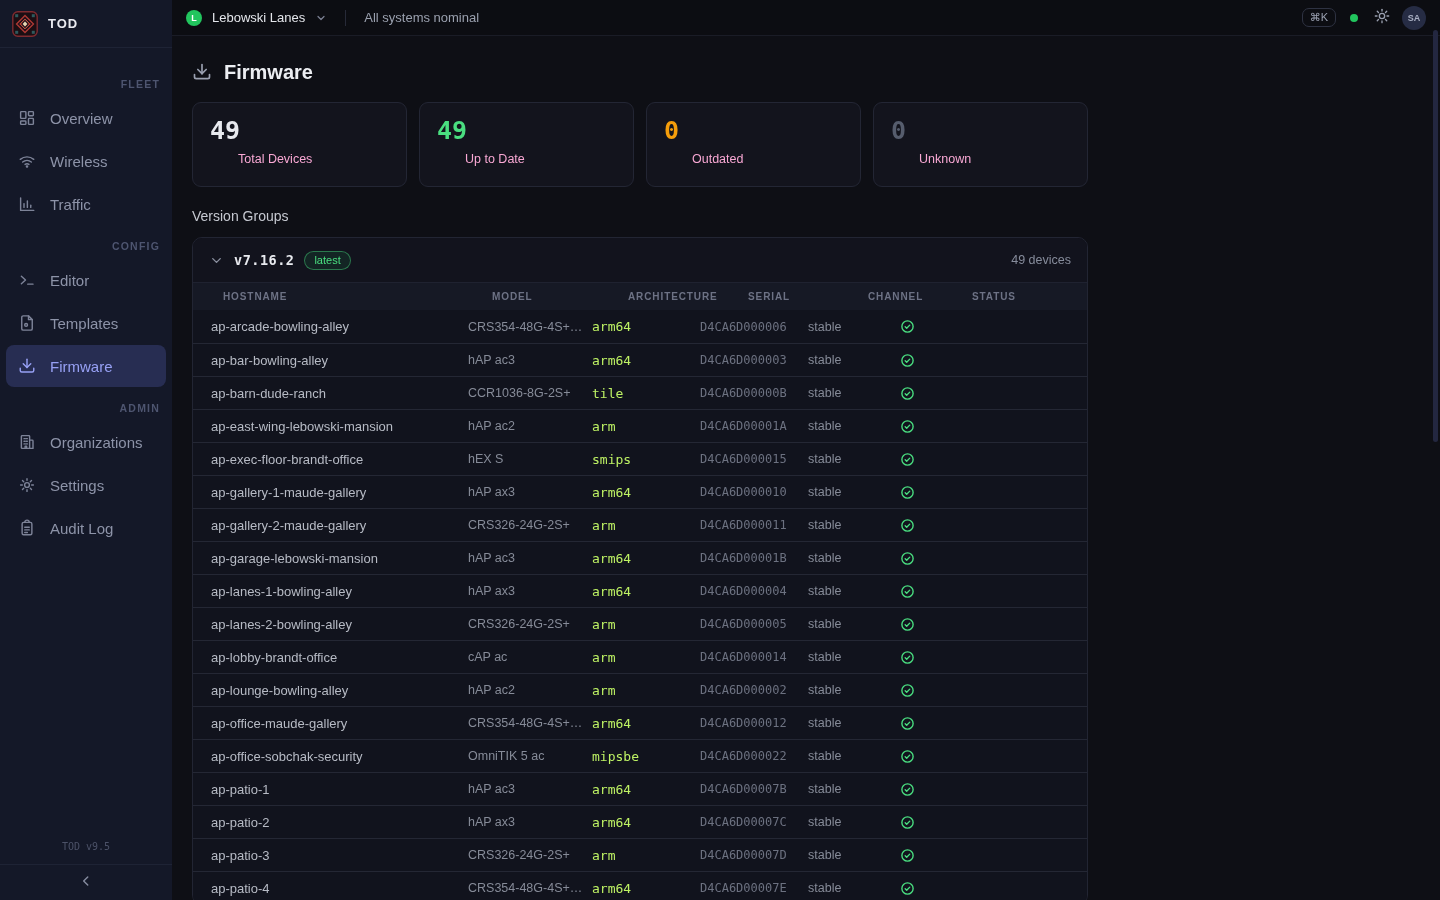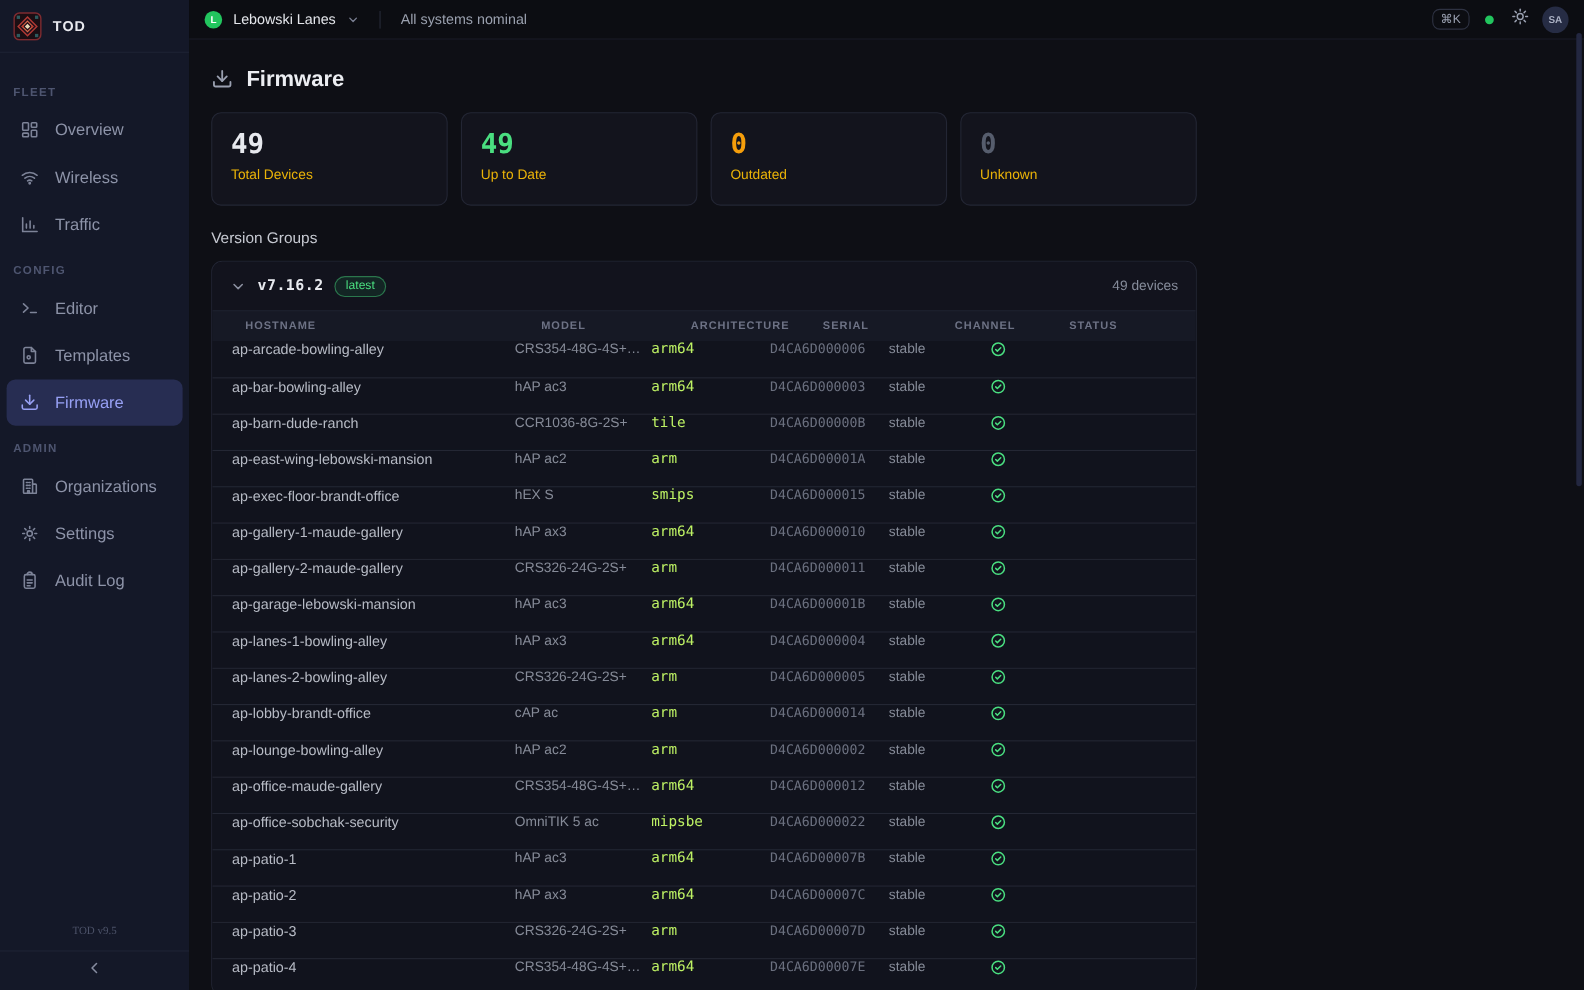--- a/index.html
+++ b/index.html
@@ -16,38 +16,37 @@
   .sidebar {
     width:172px; height:900px; background:#141828;
     display:flex; flex-direction:column; flex-shrink:0;
   }
   .logo-row {
     height:48px; display:flex; align-items:center; gap:10px;
     padding:0 12px; border-bottom:1px solid #1e2335;
   }
   .logo-mark { width:26px; height:26px; flex-shrink:0; }
   .logo-text { font-size:13px; font-weight:bold; letter-spacing:1px; color:#e9eaf0; }
-  .nav { flex:1; padding-top:16px; }
+  .nav { flex:1; padding-top:16px;text-align:right; }
   .nav-section-label {
     font-size:10.5px; letter-spacing:1.2px; color:#4e5570;
     padding:14px 12px 6px 12px; font-weight:bold;
   }
   .nav-item {
     height:42px; margin:1px 6px; padding:0 12px; border-radius:8px;
     display:flex; align-items:center; gap:13px;
     color:#8d93a8; font-size:15px; cursor:pointer;
   }
   .nav-item .nav-icon { width:19px; height:19px; display:flex; color:#7d8398; }
   .nav-item.active { background:#272d52; color:#97a0f4; }
   .nav-item.active .nav-icon { color:#97a0f4; }
   .sidebar-footer { padding-bottom:0; }
   .version-label {
     text-align:center; font-size:10px; color:#4c5268;
     padding:10px 0 12px 0;
-    font-family:Liberation Serif, serif;
   }
   .collapse-row {
     border-top:1px solid #1e2335; height:36px;
     display:flex; align-items:center; justify-content:center;
     color:#868ca0; cursor:pointer;
   }
 
   
   .main-col { flex:1; display:flex; flex-direction:column; position:relative; background:#0e0f15; }
   .topbar {
@@ -81,21 +80,21 @@
   .page-title-row { display:flex; align-items:center; gap:12px; height:28px; }
   .page-title-icon { color:#9aa0b0; display:flex; }
   .page-title { font-size:20px; font-weight:600; color:#eceef2; }
 
   .stats-row { display:flex; gap:12px; margin-top:16px; width:896px; }
   .stat-card {
     flex:1; height:85px; background:#13141d; border:1px solid #232634;
     border-radius:9px; padding:13px 17px;
   }
   .stat-value { font-size:25px; font-weight:bold; font-family:"DejaVu Sans Mono", monospace; }
-  .stat-label { font-size:12.5px; color:#eab308; margin-top:7px; }
+  .stat-label { font-size:12.5px; color:#f9a8d4; margin-top:7px;margin-left:28px; }
 
   .section-heading { margin-top:21px; font-size:14px; color:#c6c9d1; }
 
   .group-panel {
     width:896px; margin-top:13px; background:#101119;
     border:1px solid #222533; border-radius:10px; overflow:hidden;
   }
   .group-header {
     height:44px; display:flex; align-items:center; gap:10px; padding:0 16px;
     background:#12131d; cursor:pointer;text-align:center;
@@ -118,21 +117,21 @@
   }
   .col-hostname { width:257px; }
   .col-model { width:124px; }
   .col-architecture { width:108px; }
   .col-serial { width:108px; }
   .col-channel { width:92px; }
   .col-status { flex:1; }
 
   .table-body { }
   .device-row {
-    height:33px; display:flex; align-items:flex-start; padding-left:18px;
+    height:33px; display:flex; align-items:center; padding-left:18px;
     background:#11131d; border-top:1px solid #242734; cursor:default;
   }
   .device-row:first-child { border-top:none; }
   .cell-hostname { font-size:13px; color:#b7bbc5; }
   .cell-model { font-size:12.5px; color:#868b98; padding-right:10px; white-space:nowrap; overflow:hidden; }
   .cell-architecture { font-size:13px; color:#bef264; }
   .cell-serial { font-size:12px; color:#6c7180; }
   .cell-channel { font-size:12.5px; color:#868b98; }
   .cell-status { display:flex; align-items:center; color:#4ade80; }
   .check-icon { display:flex; }

